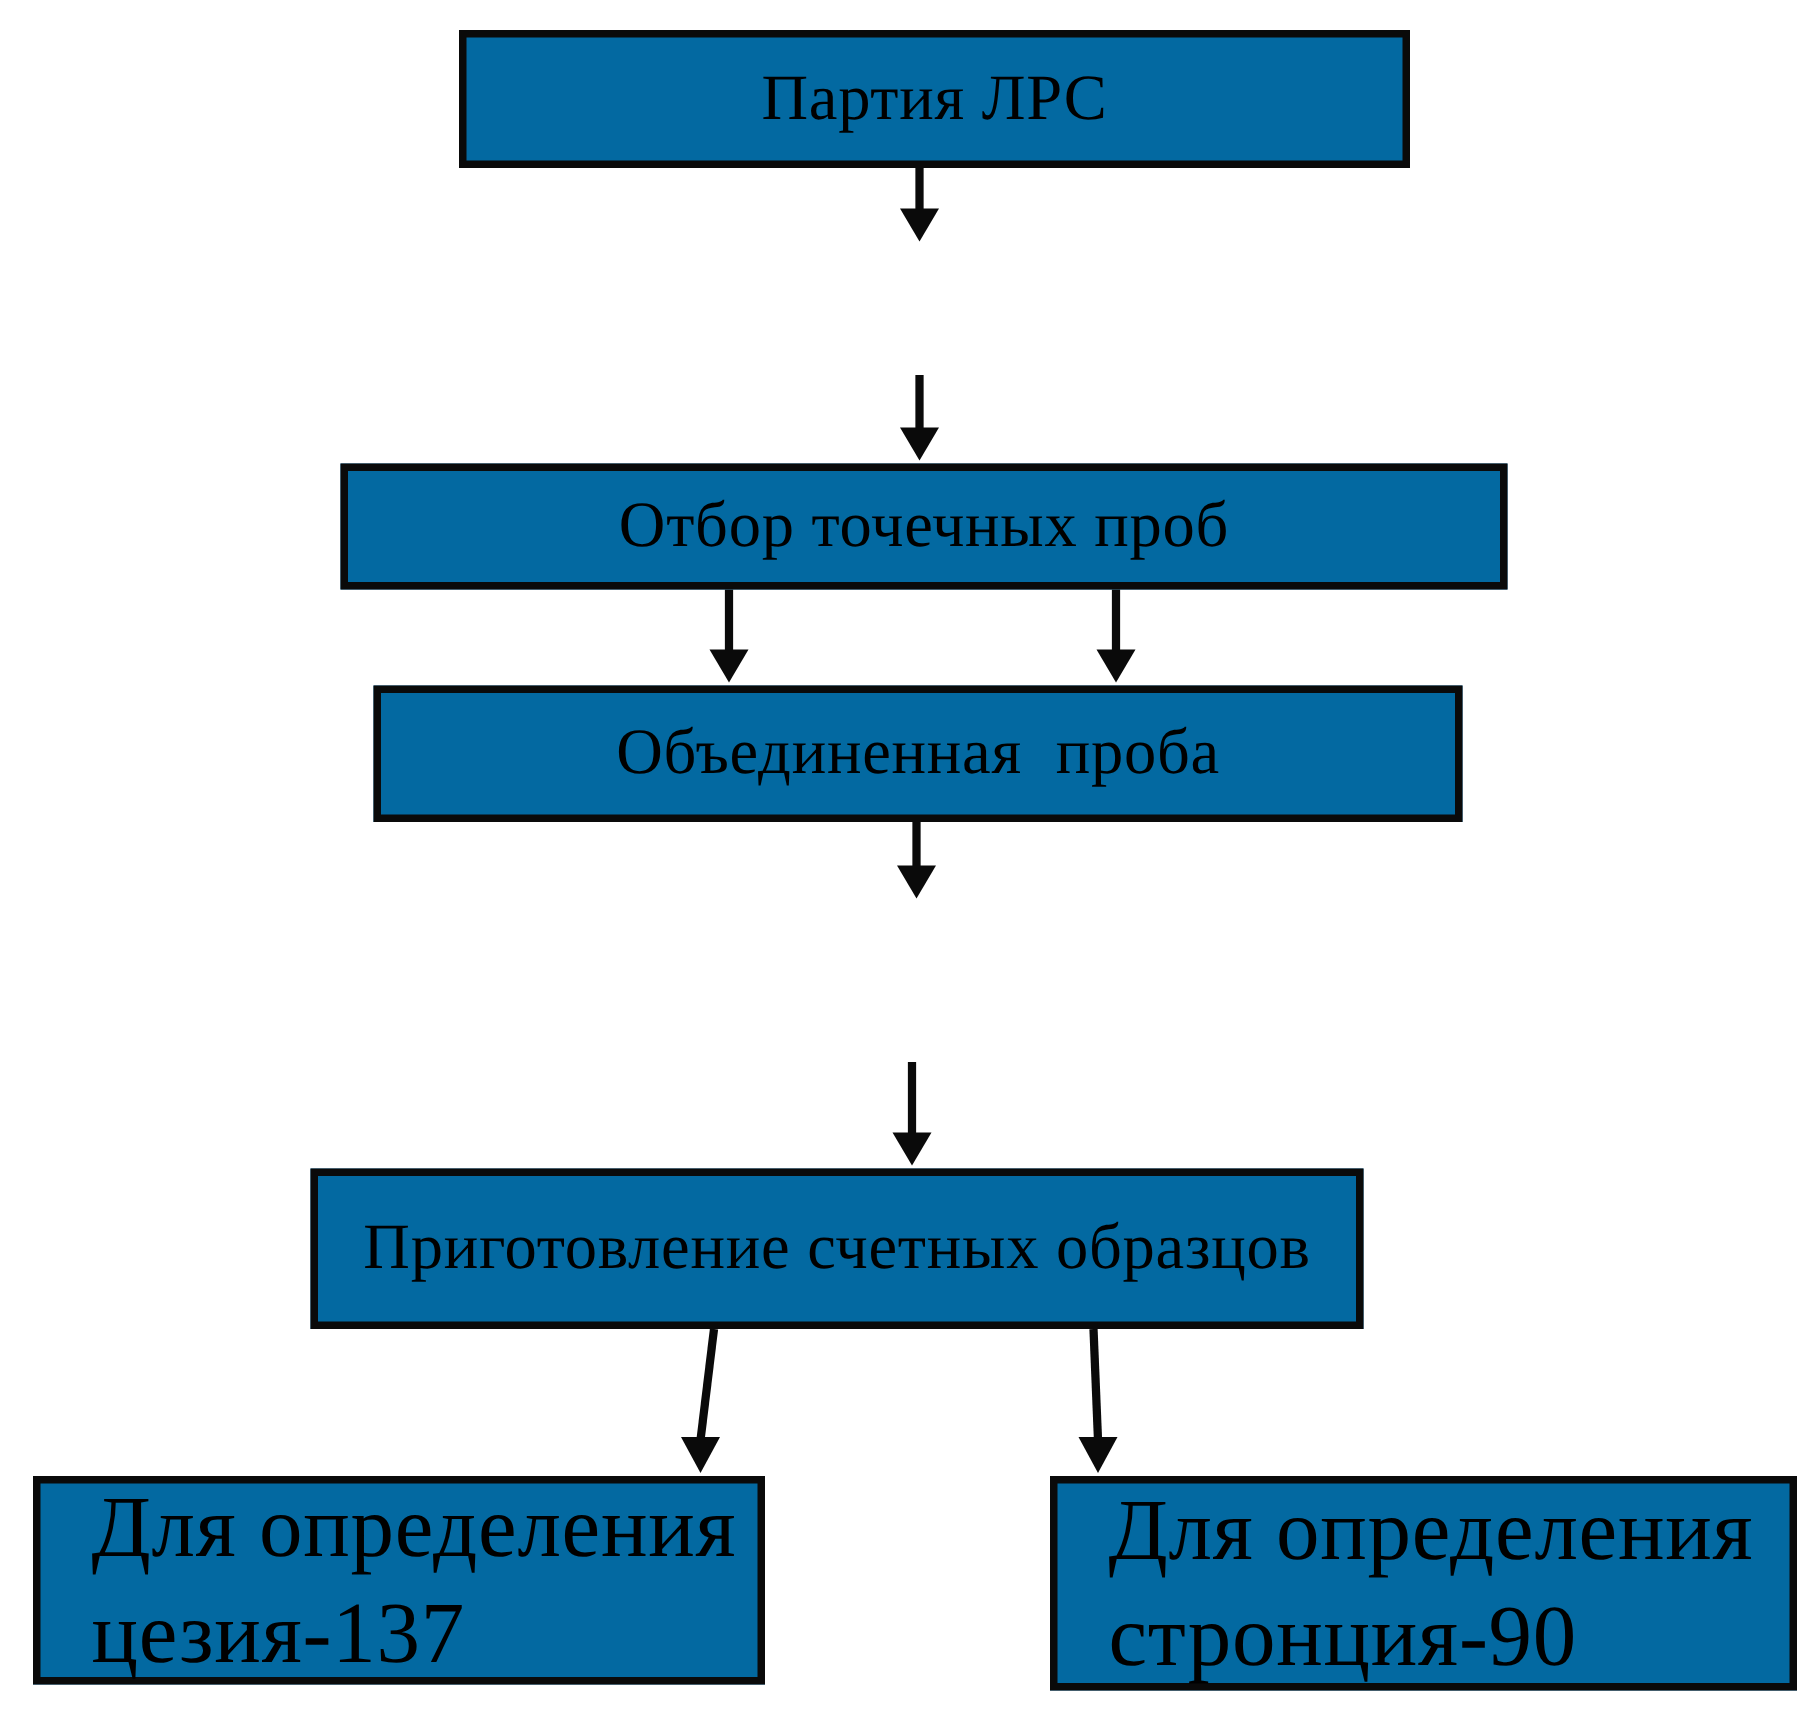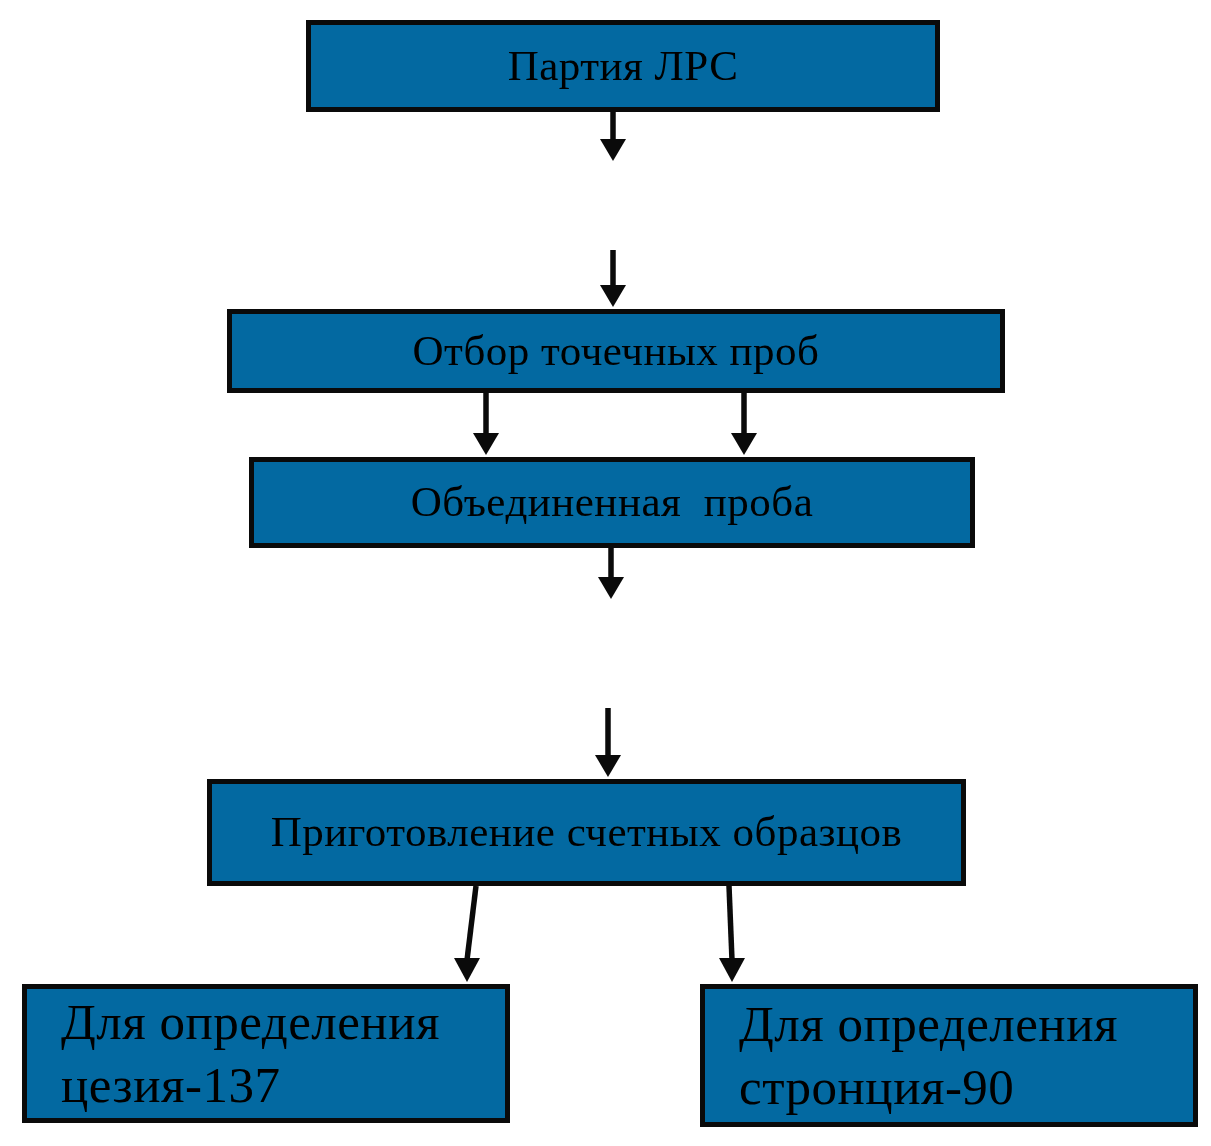--- a/index.html
+++ b/index.html
@@ -45,30 +45,30 @@
     letter-spacing: 0.5px;
     white-space: pre-wrap;
     line-height: 1.22;
     text-align: center;
   }
   .box.left-align {
     justify-content: flex-start;
   }
   .box.left-align .label {
     text-align: left;
-    font-size: 51px;
+    font-size: 58px;
     padding-left: 34px;
     padding-right: 8px;
   }
   .b1 { left: 306px; top: 20px;  width: 634px;  height: 92px;  }
   .b2 { left: 194px; top: 162px; width: 870px;  height: 88px;  }
   .b3 { left: 227px; top: 309px; width: 778px;  height: 84px;  }
   .b4 { left: 249px; top: 457px; width: 726px;  height: 91px;  }
   .b5 { left: 97px;  top: 601px; width: 1000px; height: 107px; }
-  .b6 { left: 207px; top: 779px; width: 759px;  height: 107px; }
+  .b6 { left: 207px; top: 779px; width: 702px;  height: 107px; }
   .b7 { left: 22px;  top: 984px; width: 488px;  height: 139px; }
   .b8 { left: 700px; top: 984px; width: 498px;  height: 143px; }
 </style>
 </head>
 <body>
 
 <div class="canvas">
 
   <svg class="connectors" viewBox="0 0 1211 1146">
     <g>

